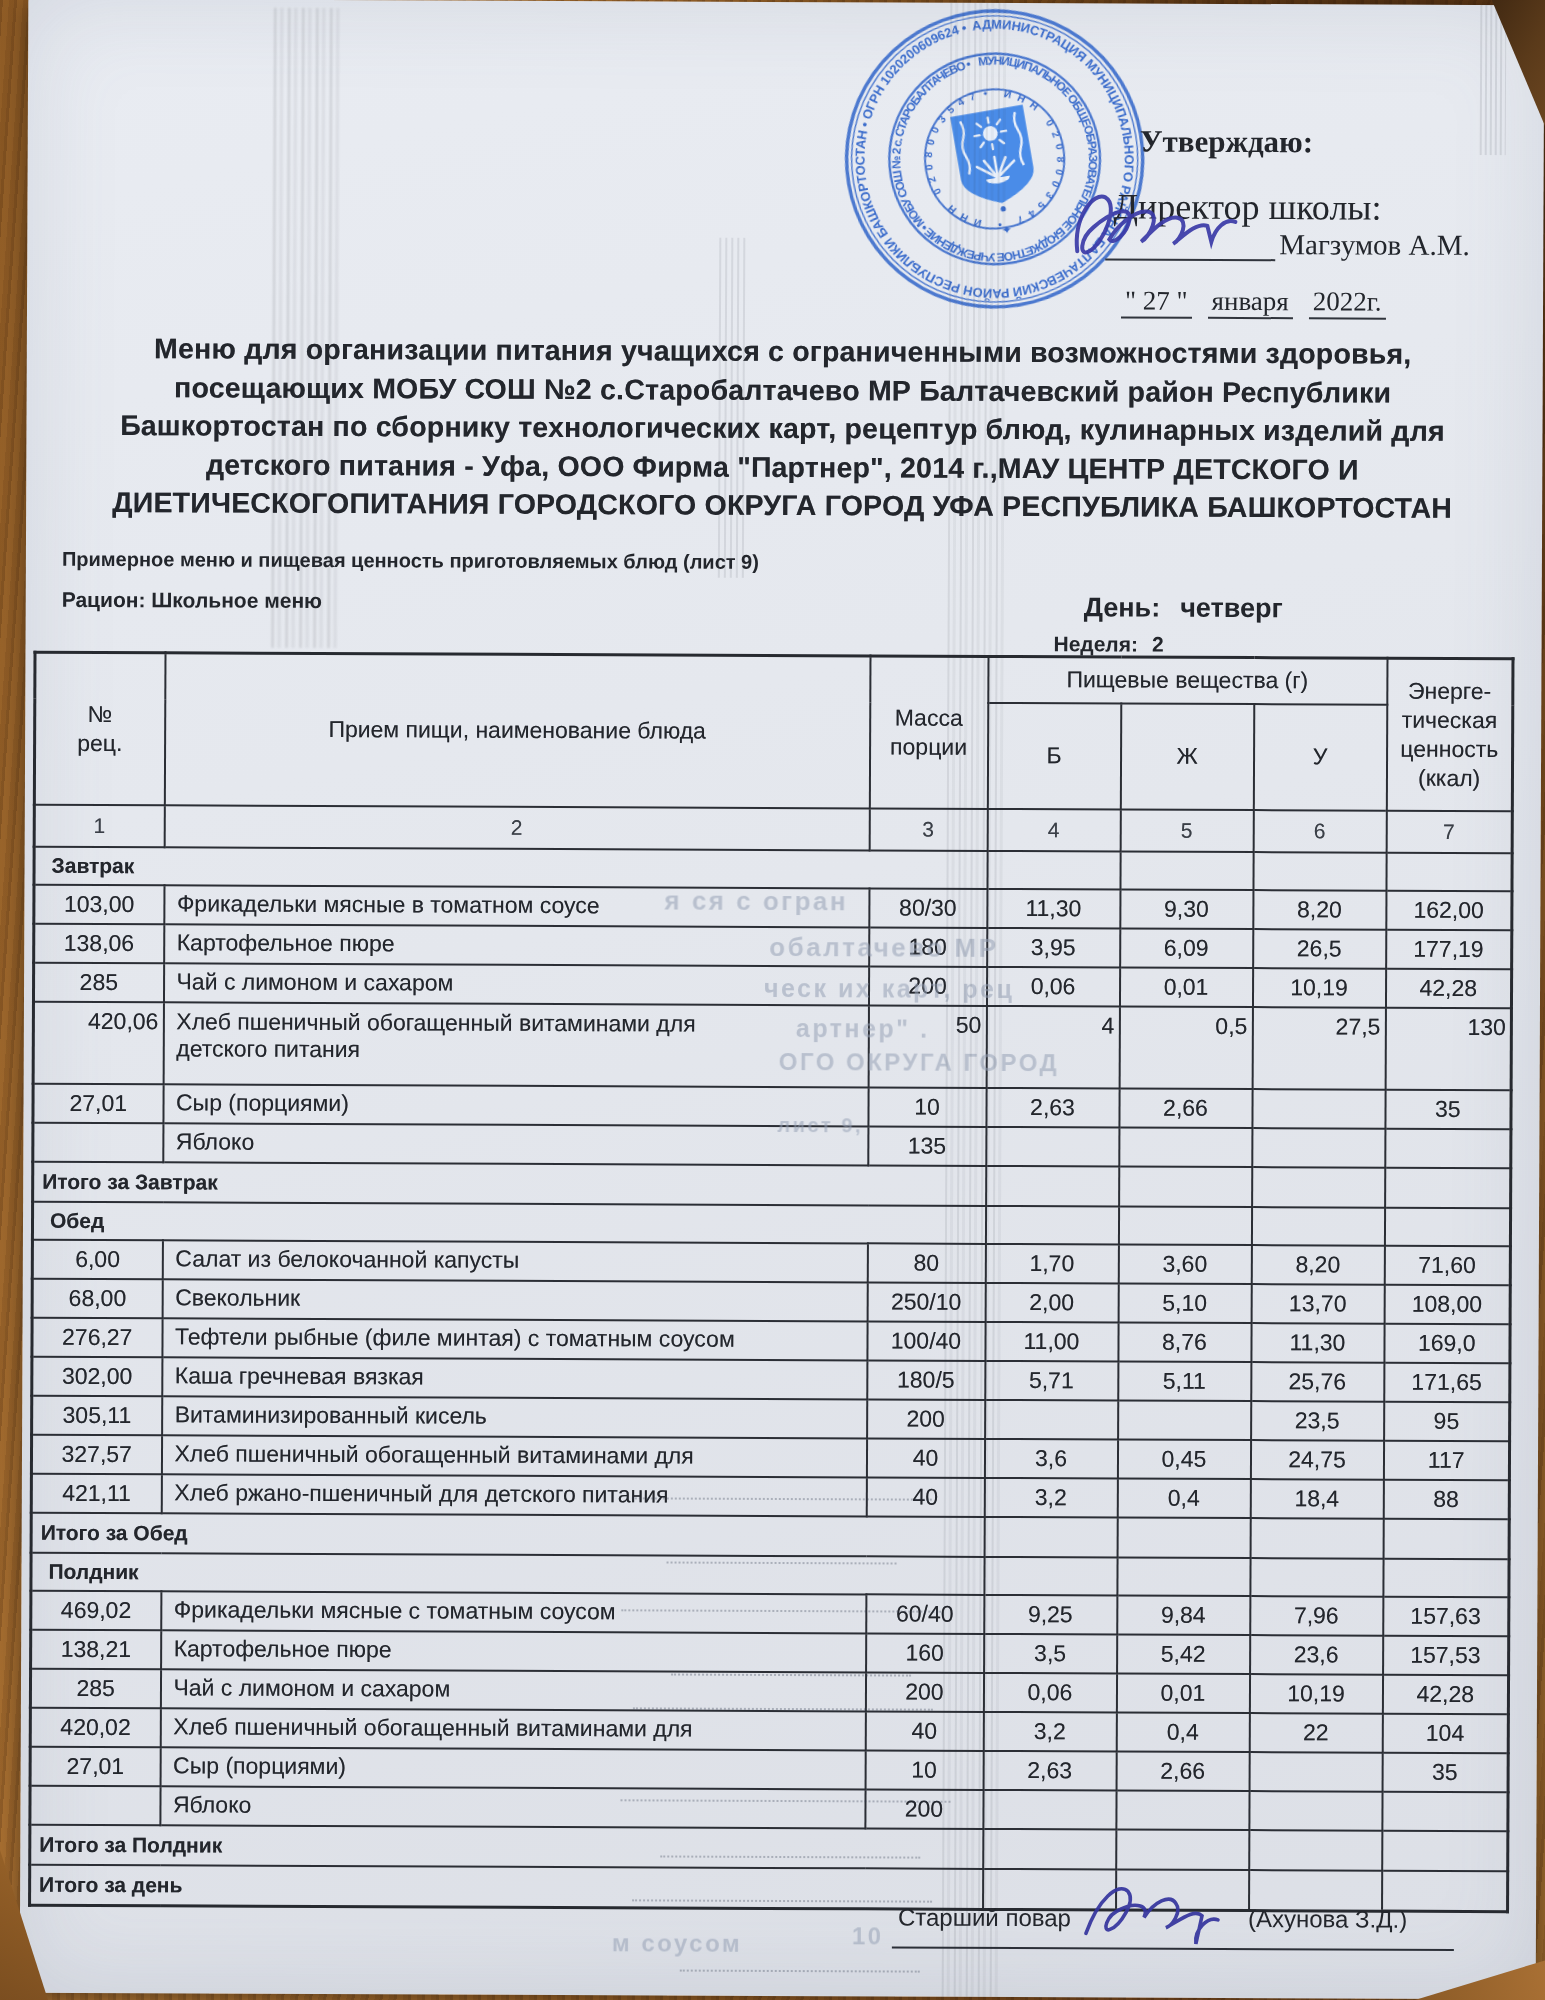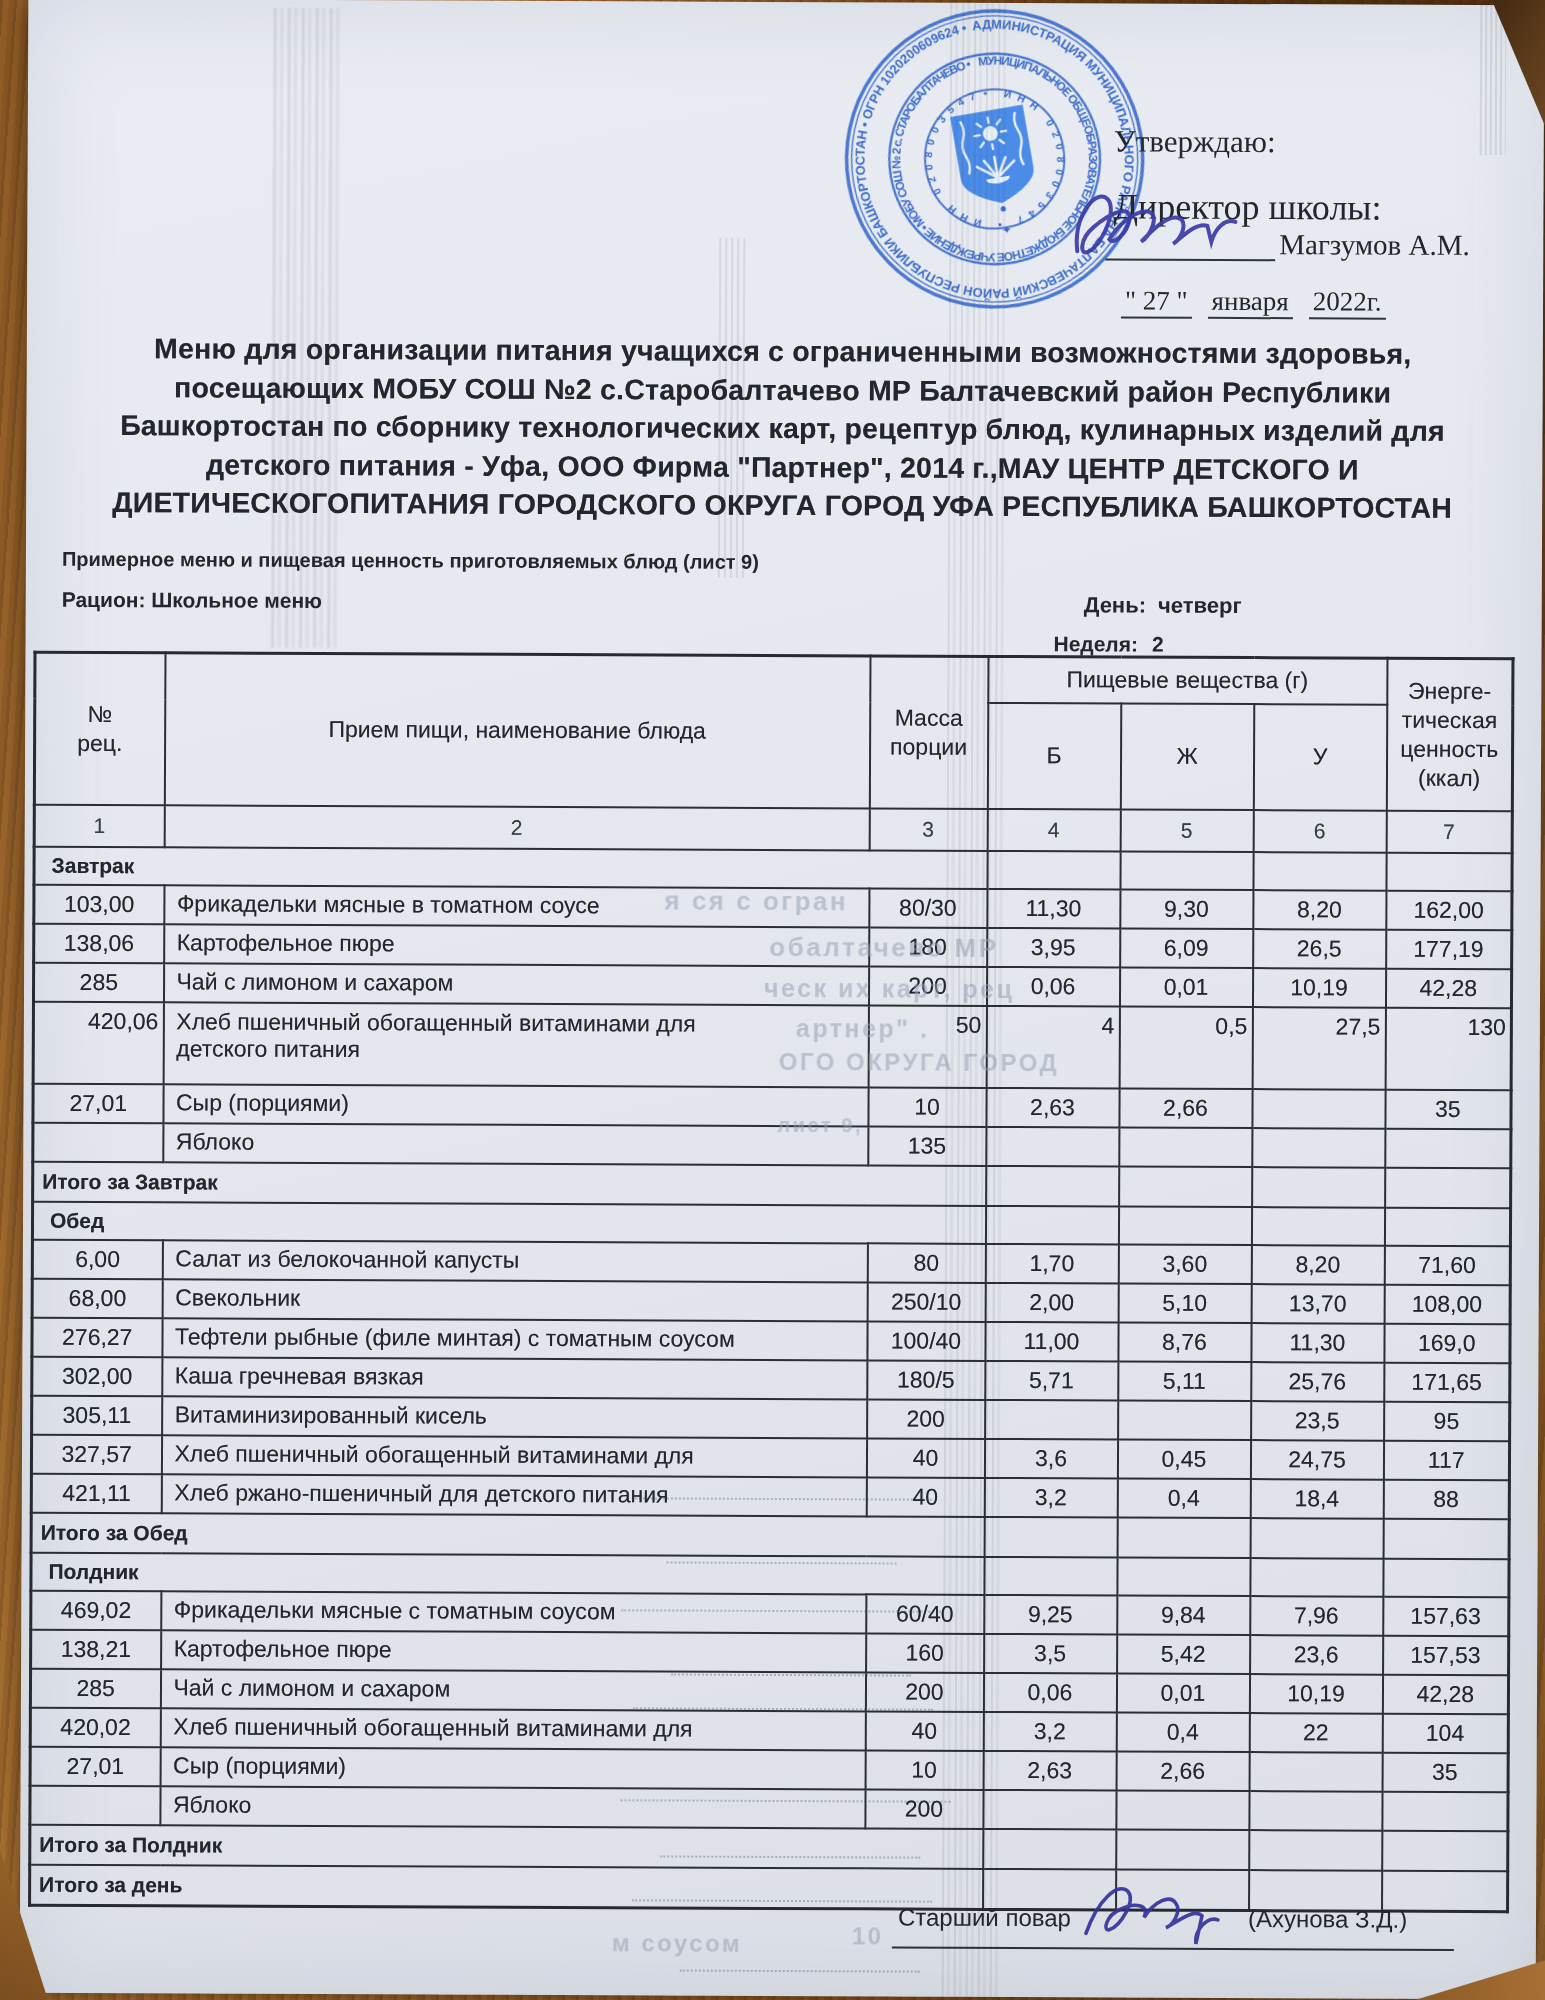--- a/index.html
+++ b/index.html
@@ -30,36 +30,36 @@
   .streak-mid{left:922px;top:0;width:58px;height:1994px;opacity:.75;filter:blur(.6px);
     background:repeating-linear-gradient(90deg, rgba(40,45,55,.13) 0 2px, transparent 2px 5px, rgba(40,45,55,.07) 5px 8px, transparent 8px 12px);}
   .streak-2{left:692px;top:236px;width:26px;height:340px;opacity:.5;filter:blur(.7px);
     background:repeating-linear-gradient(90deg, rgba(40,45,55,.2) 0 2px, transparent 2px 6px);}
   .streak-right{left:1452px;top:0;width:26px;height:150px;opacity:.35;filter:blur(.6px);
     background:repeating-linear-gradient(90deg, rgba(35,40,50,.3) 0 2px, transparent 2px 5px);}
   .ghost{color:#97a2b6;opacity:.55;filter:blur(.4px);letter-spacing:2.5px;font-weight:600;white-space:nowrap;}
   .dotline{border-top:2px dotted rgba(45,55,75,.30);height:0;filter:blur(.2px);}
   
   .t-serif{font-family:"Liberation Serif","DejaVu Serif",serif;}
-  .approve{left:1086px;top:120px;font-size:31px;font-weight:normal;}
+  .approve{left:1112px;top:120px;font-size:31px;font-weight:bold;}
   .role{left:1086px;top:182px;font-size:36px;}
   .nameline{left:1078px;top:224px;font-size:29px;display:flex;align-items:flex-end;}
   .sig-underline{display:inline-block;width:170px;border-bottom:2px solid #30343c;height:24px;margin-right:4px;}
   .dateline{left:1094px;top:282px;font-size:27px;display:flex;gap:16px;}
   .dateline .ul{border-bottom:2.5px solid #30343c;padding:0 4px;}
   
   .stamp{left:812px;top:2px;width:310px;height:308px;opacity:.93;filter:blur(.35px);transform:rotate(-10deg);}
   
   .dir-sig{left:1036px;top:164px;width:240px;height:120px;opacity:.92;}
   .chef-sig{left:1056px;top:1864px;width:180px;height:95px;opacity:.92;}
   
   .doc-title{left:50px;top:330px;width:1412px;text-align:center;font-weight:bold;font-size:28.5px;line-height:38.5px;letter-spacing:.2px;text-shadow:0 0 .5px rgba(30,35,45,.5);}
   .subtitle{left:36px;top:549px;font-size:20px;font-weight:bold;}
   .ration{left:36px;top:589px;font-size:21px;font-weight:bold;}
-  .day{left:1058px;top:589px;font-size:22px;font-weight:bold;display:flex;gap:12px;}
+  .day{left:1058px;top:589px;font-size:27px;font-weight:bold;display:flex;gap:20px;}
   .week{left:1028px;top:629px;font-size:21px;font-weight:bold;display:flex;gap:14px;}
   
   .menu-table{left:8px;top:652px;}
   table{border-collapse:collapse;table-layout:fixed;width:1478px;
     font-size:23px;color:#23262c;text-shadow:0 0 .5px rgba(30,35,45,.45);}
   td,th{border:2px solid #2b2e35;padding:1px 4px;vertical-align:middle;text-align:center;font-weight:normal;}
   table{border:3px solid #272a30;}
   th{white-space:pre-line;line-height:1.25;}
   .h1{height:46px;}
   .h2 th{height:102px;}

